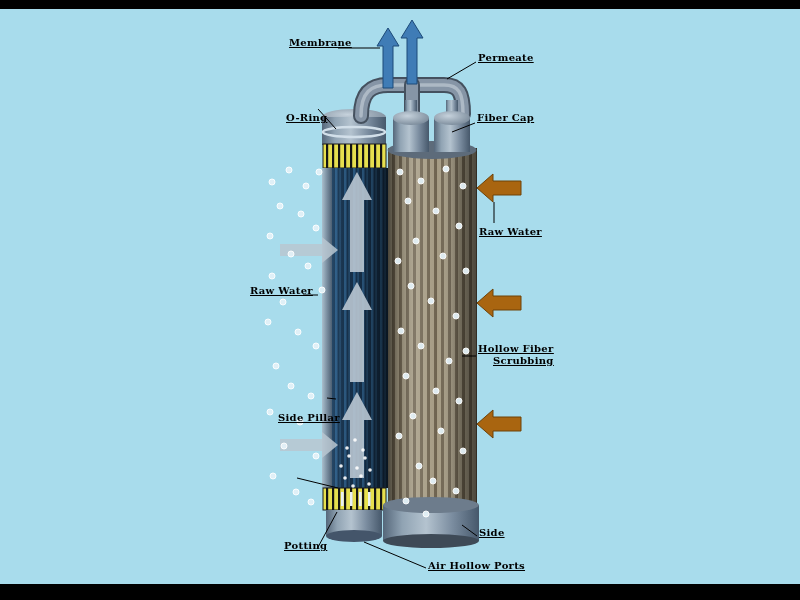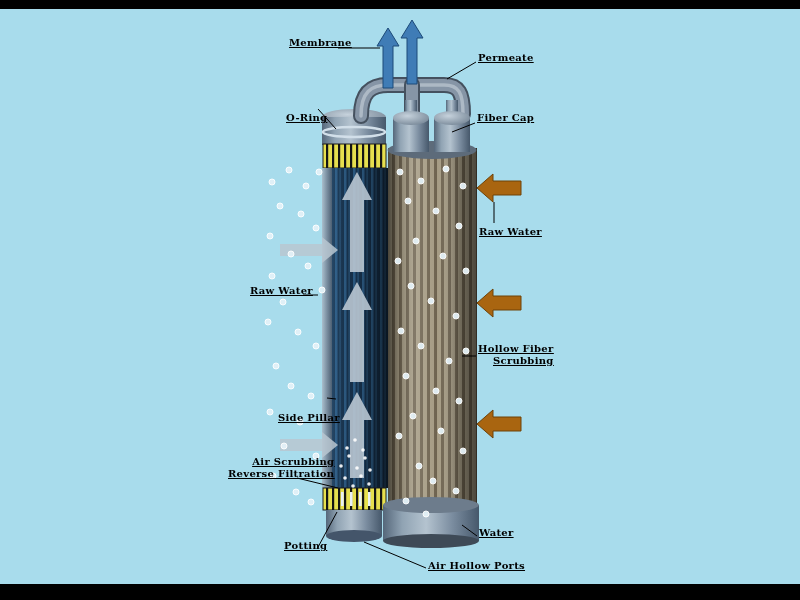--- a/index.html
+++ b/index.html
@@ -238,22 +238,18 @@
 <div class="label" style="left:479px;top:226px">Raw Water</div>
 
 <div class="label" style="left:478px;top:343px">
   <span class="lline">Hollow Fiber</span>
   <span class="lline">Scrubbing</span>
 </div>
 
 <div class="label" style="left:250px;top:285px">Raw Water</div>
 <div class="label" style="left:278px;top:412px">Side Pillar</div>
 
-<div class="label" style="left:228px;top:456px">
-  <span class="lline">Air Scrubbing</span>
-  <span class="lline">Reverse Filtration</span>
-</div>
 
 <div class="label" style="left:284px;top:540px">Potting</div>
 <div class="label" style="left:428px;top:560px">Air Hollow Ports</div>
-<div class="label" style="left:479px;top:527px">Water</div>
+<div class="label" style="left:479px;top:527px">Side</div>
 
 </div>
 
 </body></html>

